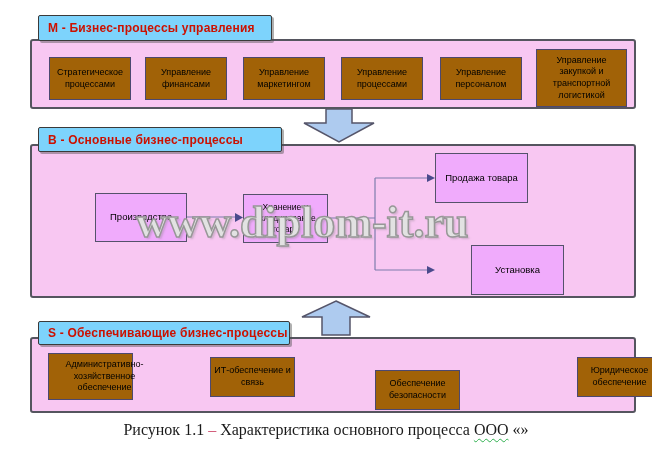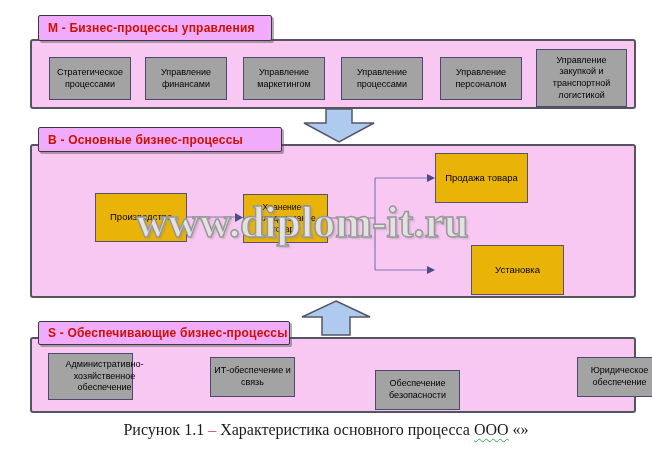--- a/index.html
+++ b/index.html
@@ -14,51 +14,51 @@
   .panel {
     position: absolute;
     background: #F8C7F2;
     border: 2px solid #55555f;
     border-radius: 3px;
     box-sizing: border-box;
     z-index: 1;
   }
   .header-tab {
     position: absolute;
-    background: #f0abfc;
+    background: #7dd3fc;
     border: 1.6px solid #3a3a3a;
     border-radius: 2px;
     box-shadow: 2px 2px 0 rgba(80,80,80,0.45);
     box-sizing: border-box;
     color: #CC1100;
     font-weight: bold;
     font-size: 12px;
     letter-spacing: 0.2px;
     display: flex;
     align-items: center;
     padding-left: 9px;
     z-index: 3;
   }
   .pbox {
     position: absolute;
-    background: #a3a3a3;
+    background: #a16207;
     border: 1.5px solid #4C4870;
     box-sizing: border-box;
     display: flex;
     align-items: center;
     justify-content: center;
     text-align: center;
     font-size: 9px;
     line-height: 1.3;
     color: #000;
     padding: 2px;
     z-index: 2;
   }
   .mbox {
-    background: #eab308;
+    background: #f0abfc;
     border: 1.4px solid #55526b;
     font-size: 9.5px;
   }
   .smallfont { font-size: 8.5px; }
   .arrow-svg { position: absolute; z-index: 2; }
   #connectors {
     position: absolute;
     left: 0; top: 0;
     z-index: 4;
     pointer-events: none;

